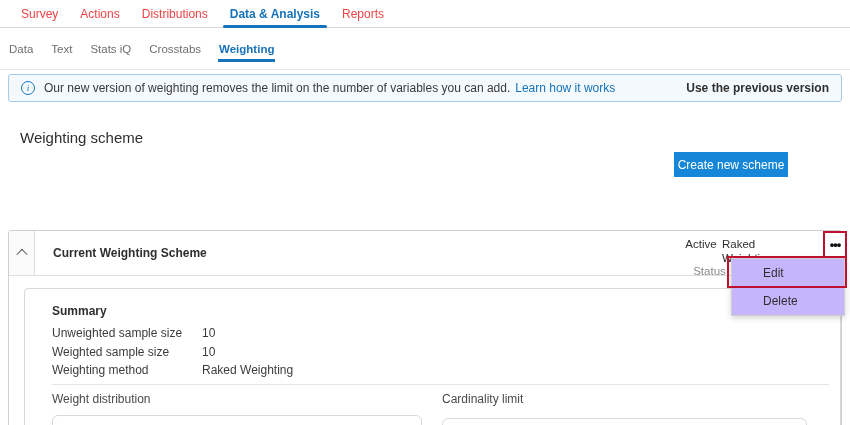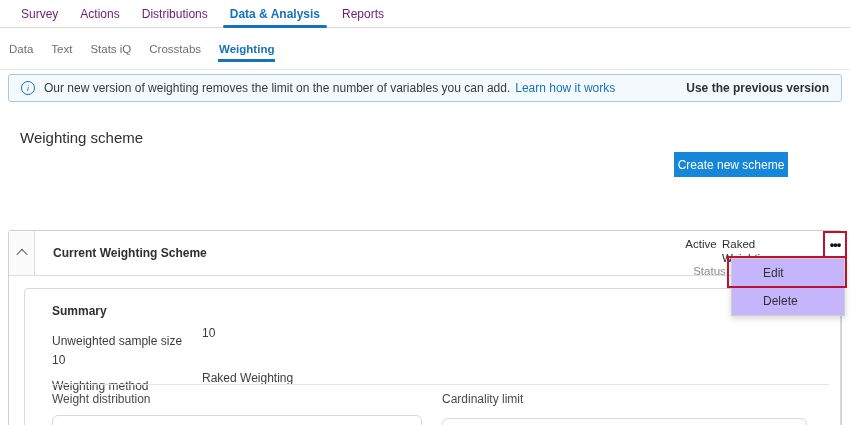--- a/index.html
+++ b/index.html
@@ -3,21 +3,21 @@
 <meta charset="utf-8">
 <style>
   * { margin:0; padding:0; box-sizing:border-box; }
   html,body { width:850px; height:425px; overflow:hidden; background:#fff;
     font-family:"Liberation Sans", sans-serif; color:#2f2f2f; }
 
   
   .topnav { display:flex; align-items:stretch; height:28px; border-bottom:1px solid #d9d9d9;
     padding-left:10px; }
   .topnav .nav-item { display:flex; align-items:center; padding:0 11px; font-size:12px;
-    color:#701a75; position:relative; cursor:pointer; }
+    color:#ef4444; position:relative; cursor:pointer; }
   .topnav .nav-item.active { color:#1673ba; font-weight:bold; }
   .topnav .nav-item.active::after { content:""; position:absolute; left:4px; right:4px;
     bottom:-1px; height:3px; background:#1673ba; border-radius:2px; }
 
   
   .subnav { display:flex; align-items:center; height:42px; border-bottom:1px solid #e8e8e8;
     }
   .subnav .nav-item { padding:0 9px; font-size:11.5px; color:#6e6e6e; position:relative; cursor:pointer; }
   .subnav .nav-item.active { color:#1673ba; font-weight:bold; }
   .subnav .nav-item.active::after { content:""; position:absolute; left:8px; right:8px;
@@ -67,21 +67,21 @@
   .dropdown .menu-item { height:28px; line-height:28px; padding-left:31px; font-size:12px;
     color:#2f2f2f; cursor:pointer; }
   .edit-annot { left:727px; top:256px; width:120px; height:32px; z-index:25; pointer-events:none; }
 
   
   .inner-card { position:absolute; left:15px; top:57px; width:817px; height:182px;
     border:1px solid #d9d9d9; border-radius:4px; background:#fff; }
   .summary { position:absolute; left:27px; top:15px; font-size:12px; }
   .summary-title { font-weight:bold; margin-bottom:9px; }
   .sum-row { display:flex; margin-bottom:5.5px; line-height:13px; }
-  .sum-row .s-lbl { width:150px; color:#3c3c3c;margin-top:8px; }
+  .sum-row .s-lbl { width:150px; color:#3c3c3c; }
   .sum-row .s-val { color:#3c3c3c; }
   .card-divider { position:absolute; left:27px; top:95px; width:777px; border-top:1px solid #e5e5e5; }
   .sec-label { position:absolute; top:103px; font-size:12px; color:#4a4a4a; }
   .lbl-wd { left:27px; }
   .lbl-cl { left:417px; }
   .sec-box { position:absolute; top:126px; height:70px; border:1px solid #d9d9d9;
     border-radius:6px; background:#fff; }
   .box-wd { left:27px; width:370px; }
   .box-cl { left:417px; width:365px; top:129px; }
 </style>
@@ -123,20 +123,21 @@
   </div>
 
   <div class="inner-card">
     <div class="summary">
       <div class="summary-title">Summary</div>
       <div class="sum-row">
         <span class="s-lbl">Unweighted sample size</span>
         <span class="s-val">10</span>
       </div>
       <div class="sum-row">
+        <span class="s-lbl">Weighted sample size</span>
         <span class="s-val">10</span>
       </div>
       <div class="sum-row">
         <span class="s-lbl">Weighting method</span>
         <span class="s-val">Raked Weighting</span>
       </div>
     </div>
     <div class="card-divider"></div>
     <div class="sec-label lbl-wd">Weight distribution</div>
     <div class="sec-label lbl-cl">Cardinality limit</div>

